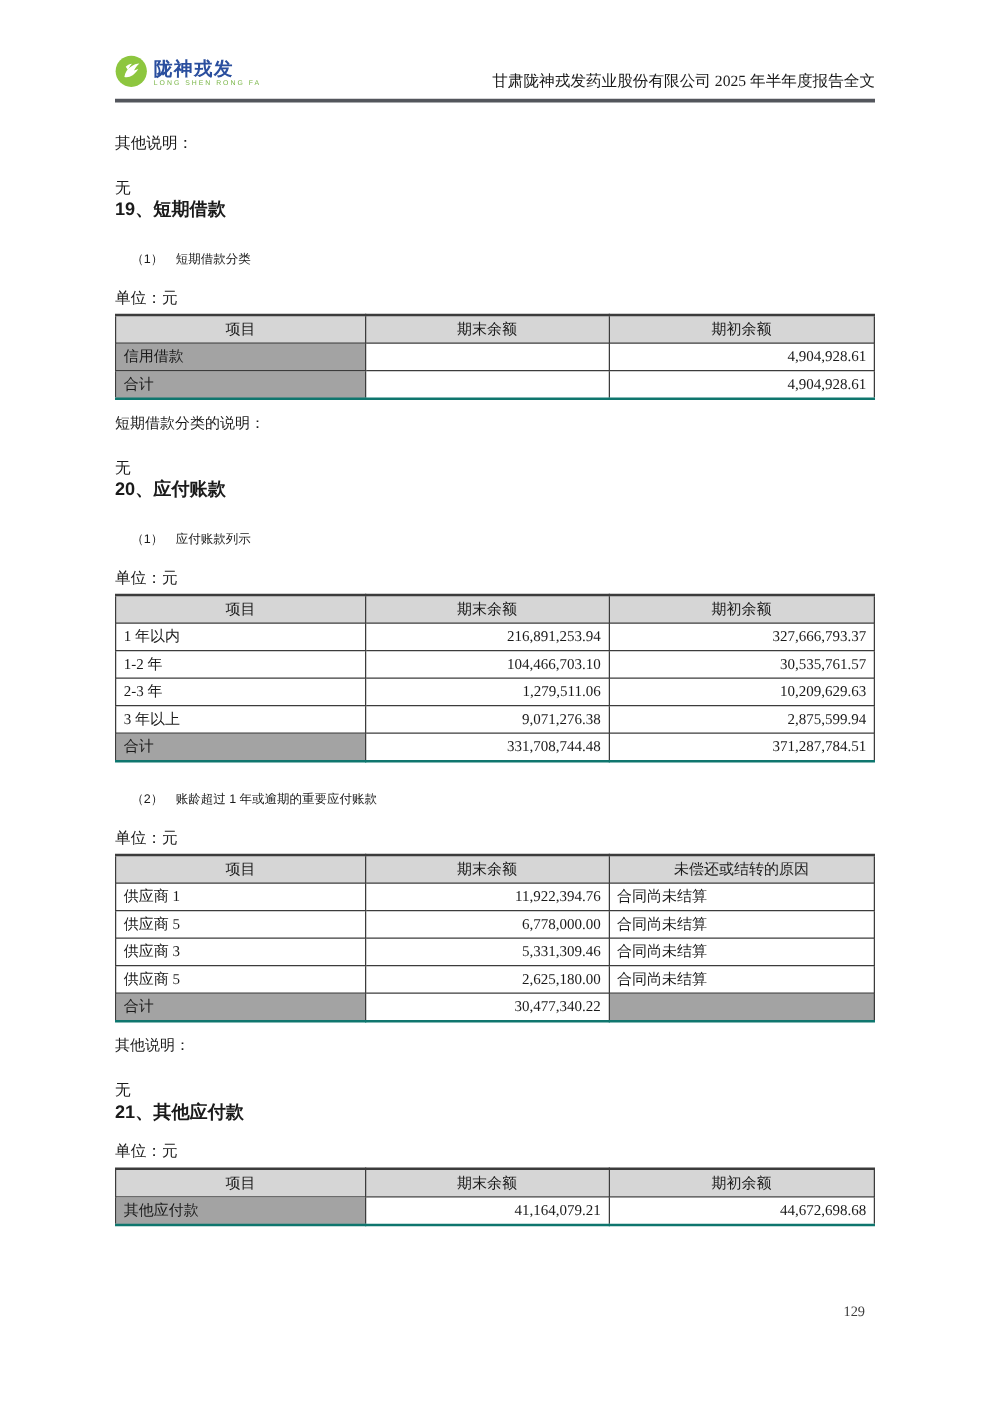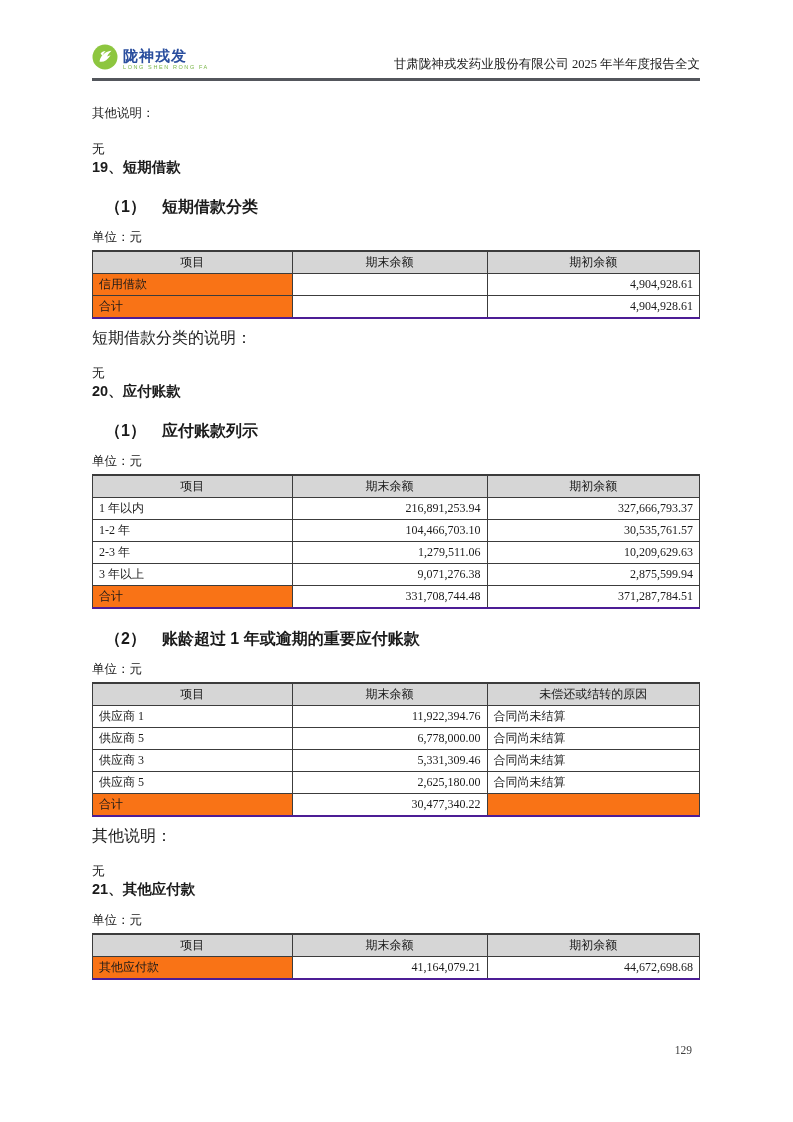--- a/index.html
+++ b/index.html
@@ -29,50 +29,50 @@
   }
   .brand-en {
     font-family:"Liberation Sans","DejaVu Sans",sans-serif;
     font-size:5.5px; color:#7ab648; letter-spacing:1.6px; margin-top:2px;
   }
   .doc-title { font-size:12.5px; color:#1a1a1a; padding-bottom:1px; }
 
   
   .note      { font-size:12.5px; margin-top:24px; line-height:17px; }
   .none-line { font-size:12.5px; margin-top:19px; line-height:17px; }
-  .note-tight{ font-size:16px; margin-top:10px; line-height:17px; }
+  .note-tight{ font-size:12px; margin-top:10px; line-height:17px; }
   h2.sec {
     font-family:"Liberation Sans","DejaVu Sans",sans-serif;
     font-size:14.5px; font-weight:bold; line-height:19px;
   }
   h3.sub {
     font-family:"Liberation Sans","DejaVu Sans",sans-serif;
-    font-size:16px; font-weight:bold; margin-top:21px; padding-left:13px; line-height:18px;
+    font-size:10px; font-weight:normal; margin-top:21px; padding-left:13px; line-height:18px;
   }
   .unit { font-size:12.5px; margin-top:13px; margin-bottom:4px; }
 
   
   table.fin {
     width:100%; border-collapse:collapse; table-layout:fixed;
-    border-top:2px solid #3c3c3c; border-bottom:2px solid #4c1d95;
+    border-top:2px solid #3c3c3c; border-bottom:2px solid #0f766e;
   }
   table.fin col.c1 { width:32.9%; }
   table.fin col.c2 { width:32.1%; }
   table.fin col.c3 { width:35.0%; }
   table.fin td, table.fin th {
     border:1px solid #3c3c3c;
     font-size:12px; font-weight:normal;
     padding:2px 6px; line-height:17px;
     overflow:hidden; white-space:nowrap;
   }
   table.fin th { background:#d6d6d6; text-align:center; }
   td.lbl  { text-align:left; }
   td.num  { text-align:right; }
   td.txt  { text-align:left; }
-  td.gray { background:#f97316; }
+  td.gray { background:#a3a3a3; }
 
   
   .pageno {
     position:absolute; right:75px; bottom:66px;
     font-size:11.5px; color:#3d3d3d;
   }
 </style>
 </head>
 <body>
 

